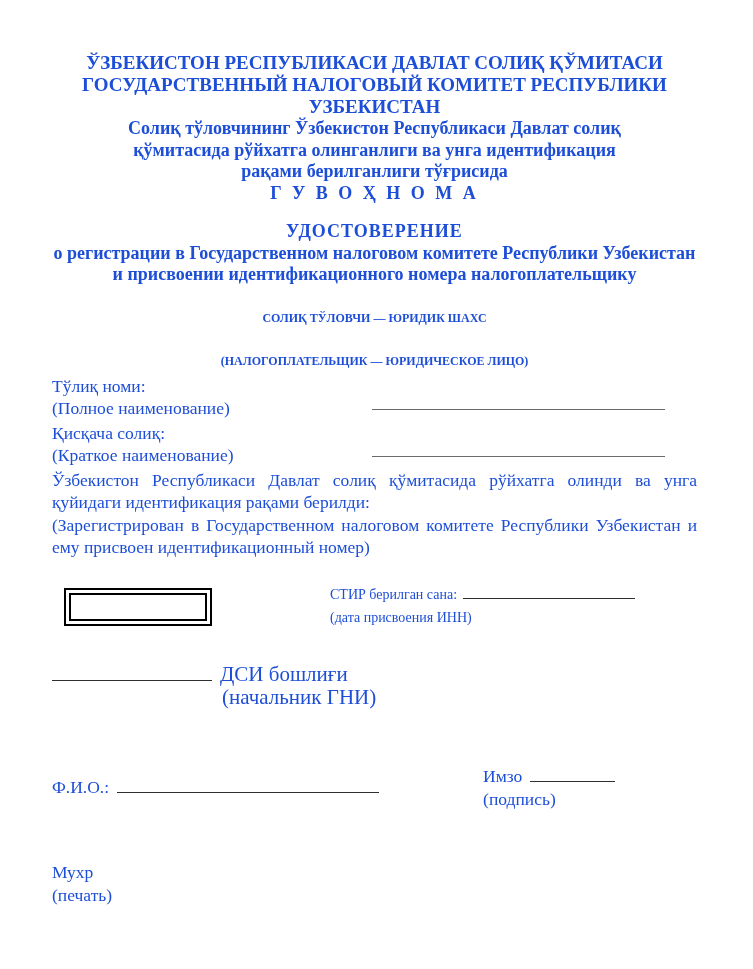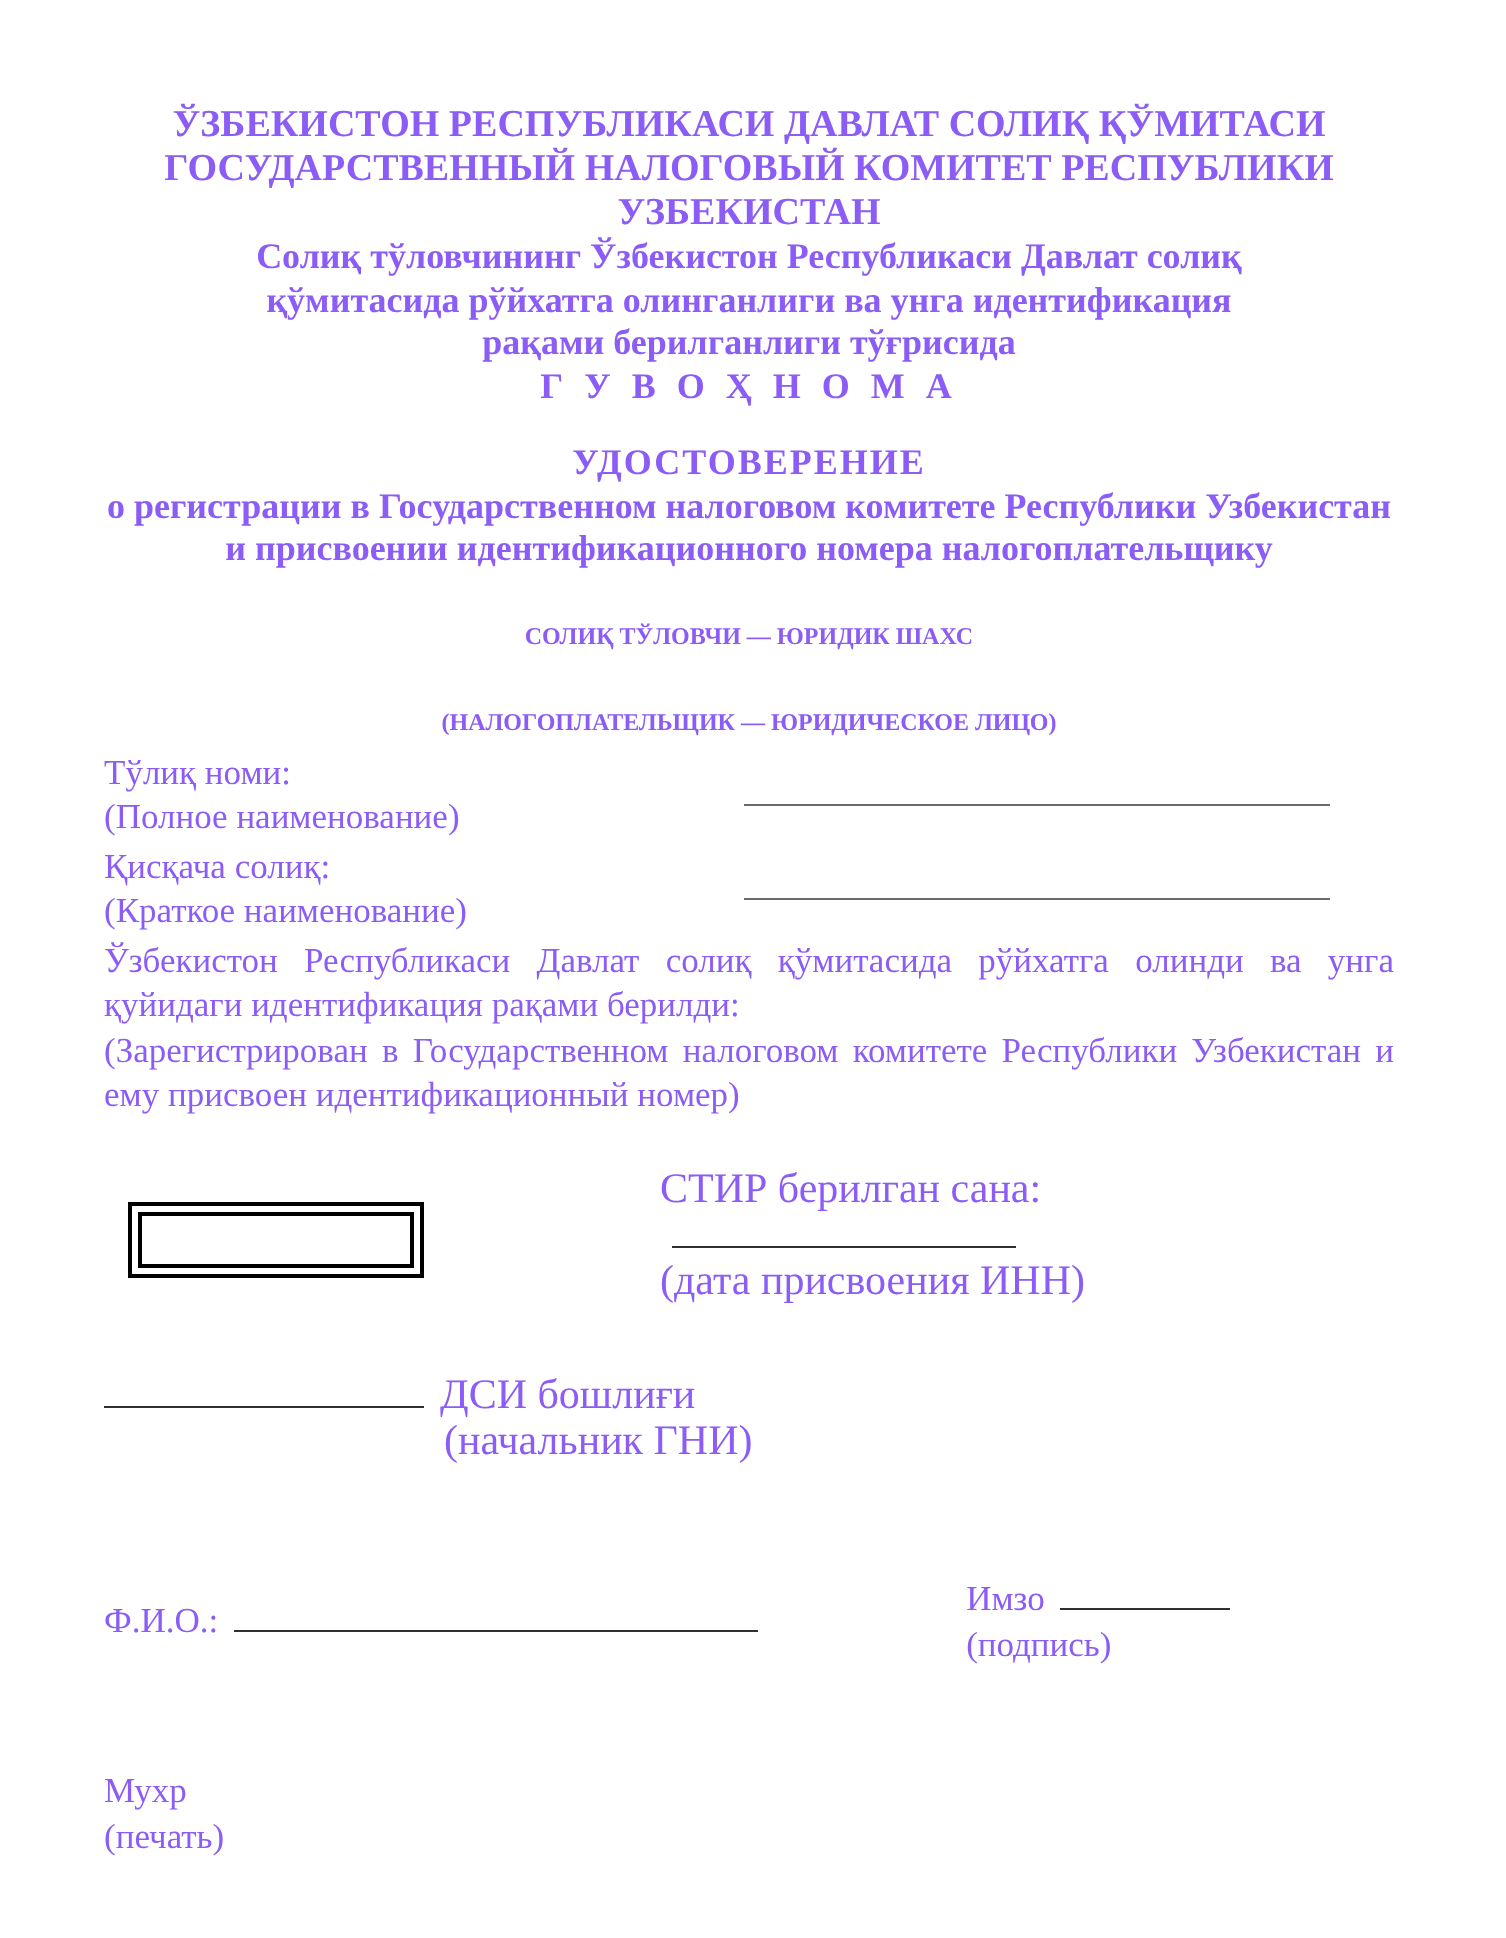--- a/index.html
+++ b/index.html
@@ -2,46 +2,46 @@
 <html><head>
 <meta charset="utf-8">
 <style>
   html,body { margin:0; padding:0; background:#ffffff; }
   .page {
     position:relative;
     width:753px; height:969px;
     box-sizing:border-box;
     padding:52px 56px 0 52px;
     background:#ffffff;
-    color:#8b5cf6;
+    color:#1d4ed8;
     font-family:"Liberation Serif", "DejaVu Serif", serif;
     overflow:hidden;
   }
 
   .header-title { font-size:19px; line-height:22px; font-weight:bold; text-align:center; }
 
   .sub-uz { font-size:18px; line-height:21.5px; font-weight:bold; text-align:center; }
   .guvohnoma { letter-spacing:3px; }
 
   .sub-ru { margin-top:17px; font-size:18px; line-height:21.5px; font-weight:bold; text-align:center; }
   .udostoverenie { letter-spacing:1px; }
 
   .type-line { margin-top:21px; font-size:12px; line-height:22px; font-weight:bold; text-align:center; }
 
-  .field-row { display:flex; align-items:center; margin-top:3px; font-size:17.5px; line-height:22px; }
+  .field-row { display:flex; align-items:flex-end; margin-top:3px; font-size:17.5px; line-height:22px; }
   .field-labels { width:320px; flex:0 0 320px; }
   .field-line {
     flex:1; height:20px;
     border-bottom:1px solid #6a6a6a;
     margin-right:32px; margin-bottom:9px;
   }
 
   .reg-para { margin-top:3px; font-size:17.5px; line-height:22.5px; text-align:justify; }
 
-  .tin-row { margin-top:24px; display:flex; align-items:center; font-size:21px; line-height:23px;padding-left:12px; }
+  .tin-row { margin-top:24px; display:flex; align-items:flex-start; font-size:14px; line-height:23px;padding-left:12px; }
   .tin-box {
     width:148px; height:38px; margin-top:5px;
     border:2px solid #000; box-sizing:border-box; padding:3px;
     flex:0 0 148px;
   }
   .tin-box-inner {
     width:100%; height:100%; box-sizing:border-box;
     border:2px solid #000;
     display:flex; align-items:center; justify-content:center;
     font-size:16px;

